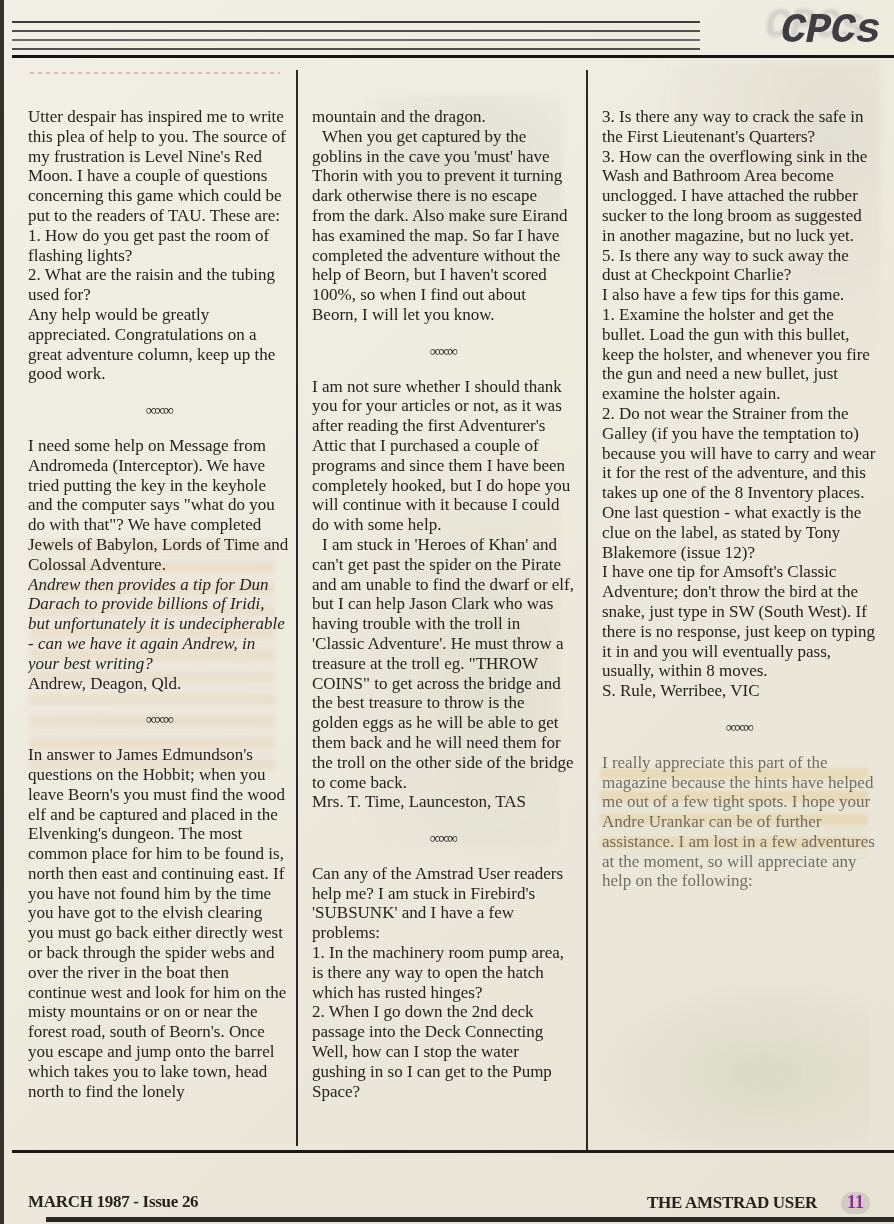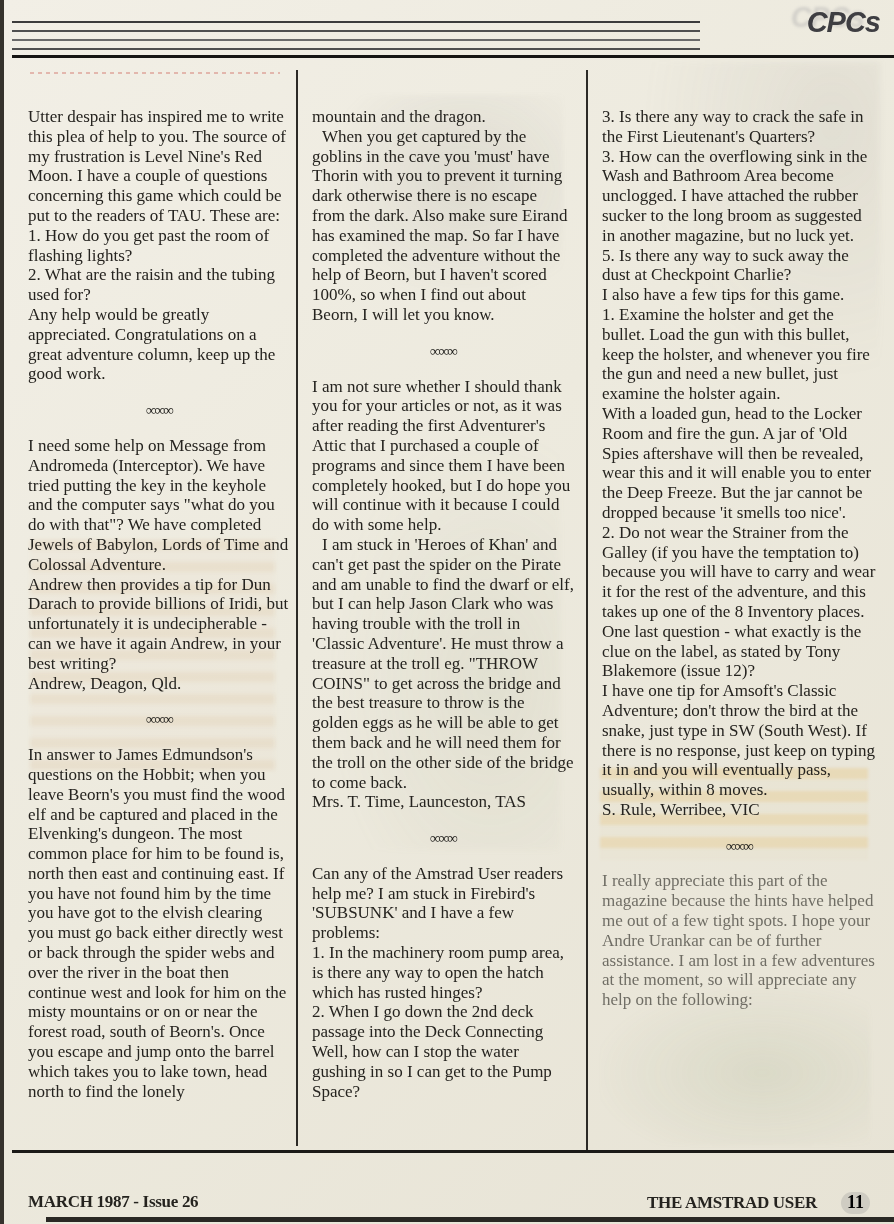--- a/index.html
+++ b/index.html
@@ -11,43 +11,43 @@
   .edge-left{position:absolute;left:0;top:0;width:4px;height:100%;background:#35322c;}
   .edge-bottom{position:absolute;left:46px;right:0;bottom:2px;height:5px;background:#2a2824;}
   
   .hdr-rules{position:absolute;left:12px;top:21px;width:688px;}
   .hdr-rules .rule{height:2px;background:#4f4f4f;margin-bottom:7px;}
   .hdr-rules .rule:nth-child(1){background:#3c3c3c;}
   .hdr-rules .rule:nth-child(3){background:#6a6a6a;}
   .hdr-heavy{position:absolute;left:12px;right:0;top:55px;height:3px;background:#161513;}
   .section-label{
     position:absolute;right:14px;top:6px;
-    font-family:Liberation Sans, sans-serif;
-    font-weight:bold;font-style:italic;font-size:29px;letter-spacing:-1px;color:#3e3e42;
+    font-family:Liberation Mono, monospace;
+    font-weight:bold;font-style:italic;font-size:43px;letter-spacing:-1px;color:#3e3e42;
   }
   .ghost-label{right:30px;top:1px;color:#8a8a92;opacity:.28;filter:blur(1.5px);}
   
   .col{position:absolute;top:74px;bottom:78px;font-size:17px;line-height:19.8px;text-align:left;overflow:hidden;margin-top:33px;}
   .col-1{left:28px;width:262px;}
   .col-2{left:312px;width:262px;}
   .col-3{left:602px;width:274px;}
   .vdiv{position:absolute;top:70px;width:2px;background:#2c2a26;}
   .vdiv-1{left:296px;height:1076px;}
   .vdiv-2{left:586px;height:1080px;}
   .para,.sig{margin:0;}
-  .italic{}
+  .italic{font-style:italic;}
   .indent{text-indent:10px;}
   .faded{color:#5f5d55;opacity:.88;}
   .sep{margin:17px 0 15px;text-align:center;font-size:15px;letter-spacing:-2px;color:#1f1e1b;}
   
   .ftr-rule{position:absolute;left:12px;right:0;top:1150px;height:3px;background:#1b1a17;}
   .ftr-issue{position:absolute;left:28px;top:1192px;font-size:17px;font-weight:bold;letter-spacing:-0.3px;}
   .ftr-right{position:absolute;right:24px;top:1192px;font-size:17px;font-weight:bold;}
   .ftr-mag{margin-right:24px;letter-spacing:-0.3px;}
-  .ftr-page{background:#cfccc2;padding:0 6px 2px;font-size:18px;font-weight:bold;color:#000000;border-radius:11px;}
+  .ftr-page{background:#cfccc2;padding:0 6px 2px;font-size:18px;font-weight:bold;color:#a21caf;border-radius:11px;}
   
   .ghost{position:absolute;pointer-events:none;}
   .g1{left:30px;top:540px;width:245px;height:230px;
       background:repeating-linear-gradient(180deg,rgba(196,128,52,.10) 0 10px,rgba(196,128,52,.02) 10px 22px);filter:blur(2px);}
   .g2{left:318px;top:95px;width:245px;height:210px;
       background:radial-gradient(ellipse at 60% 40%,rgba(120,118,110,.14),rgba(120,118,110,0) 70%);filter:blur(2px);}
   .g3{left:330px;top:430px;width:230px;height:420px;
       background:radial-gradient(ellipse at 70% 60%,rgba(140,150,110,.10),rgba(140,150,110,0) 72%);filter:blur(3px);}
   .g4{left:600px;top:768px;width:268px;height:92px;
       background:repeating-linear-gradient(180deg,rgba(226,168,52,.20) 0 11px,rgba(226,168,52,.03) 11px 23px);filter:blur(1.5px);}
@@ -112,21 +112,20 @@
         <p class="para">1.  In the machinery room pump area, is there any way to open the hatch which has rusted hinges?</p>
         <p class="para">2.  When I go down the 2nd deck passage into the Deck Connecting Well, how can I stop the water gushing in so I can get to the Pump Space?</p>
       </section>
     <div class="vdiv vdiv-2"></div>
     <section class="col col-3">
         <p class="para">3.  Is there any way to crack the safe in the First Lieutenant's Quarters?</p>
         <p class="para">3.  How can the overflowing sink in the Wash and Bathroom Area become unclogged. I have attached the rubber sucker to the long broom as suggested in another magazine, but no luck yet.</p>
         <p class="para">5.  Is there any way to suck away the dust at Checkpoint Charlie?</p>
         <p class="para">I also have a few tips for this game.</p>
         <p class="para">1.  Examine the holster and get the bullet. Load the gun with this bullet, keep the holster, and whenever you fire the gun and need a new bullet, just examine the holster again.</p>
-        <p class="para">With a loaded gun, head to the Locker Room and fire the gun. A jar of 'Old Spies aftershave will then be revealed, wear this and it will enable you to enter the Deep Freeze. But the jar cannot be dropped because 'it smells too nice'.</p>
         <p class="para">2.  Do not wear the Strainer from the Galley (if you have the temptation to) because you will have to carry and wear it for the rest of the adventure, and this takes up one of the 8 Inventory places.</p>
         <p class="para">One last question - what exactly is the clue on the label, as stated by Tony Blakemore (issue 12)?</p>
         <p class="para">I have one tip for Amsoft's Classic Adventure; don't throw the bird at the snake, just type in SW (South West). If there is no response, just keep on typing it in and you will eventually pass, usually, within 8 moves.</p>
         <p class="sig">S. Rule, Werribee, VIC</p>
         <div class="sep">∞∞∞</div>
         <p class="para faded">I really appreciate this part of the magazine because the hints have helped me out of a few tight spots. I hope your Andre Urankar can be of further assistance. I am lost in a few adventures at the moment, so will appreciate any help on the following:</p>
       </section>
   </main>
 
   <footer>

